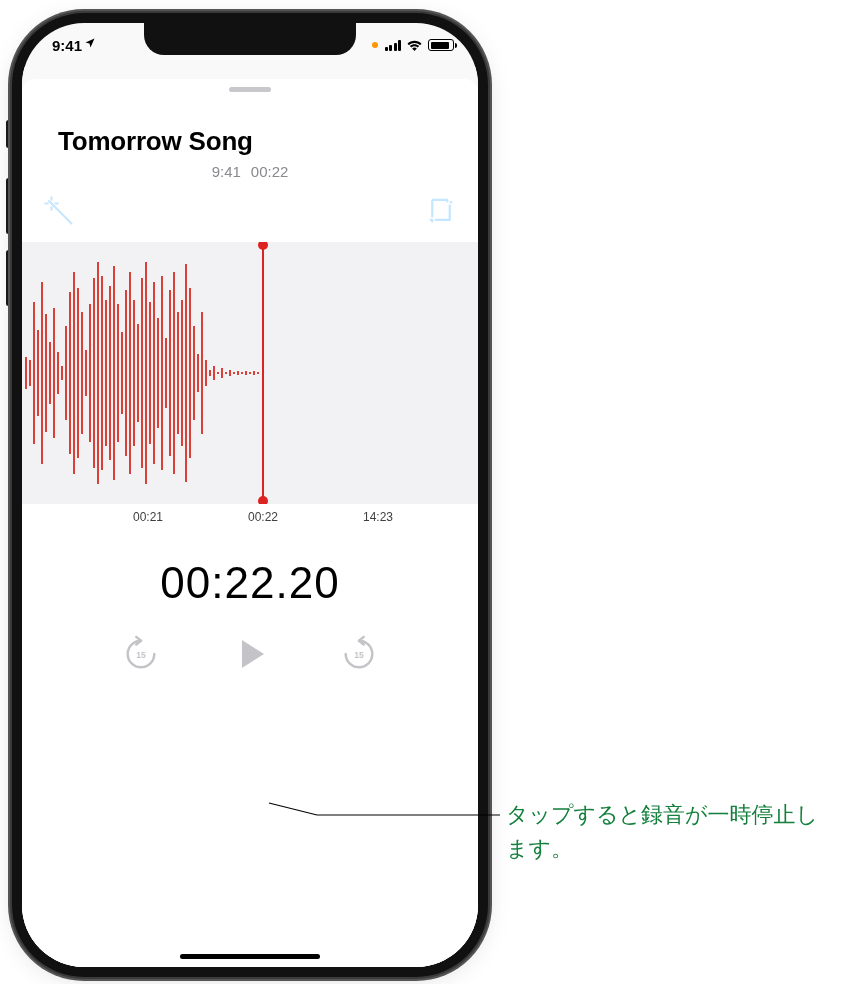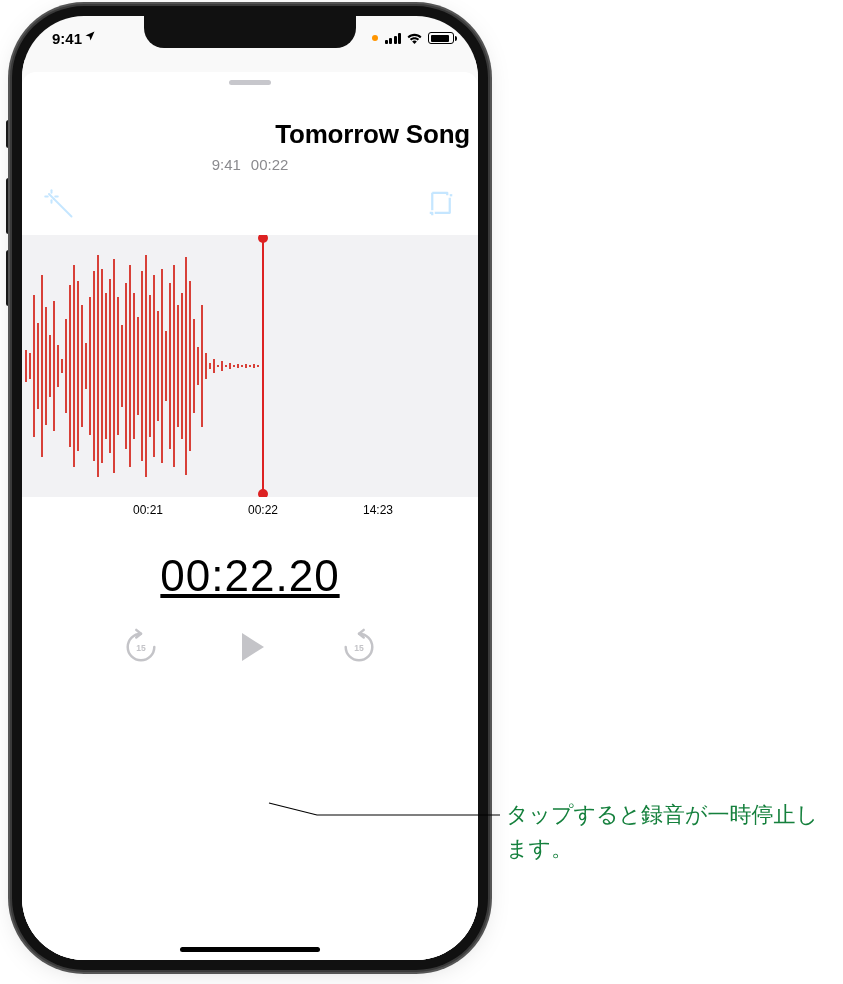--- a/index.html
+++ b/index.html
@@ -9,21 +9,21 @@
     width: 843px;
     height: 984px;
     position: relative;
     overflow: hidden;
   }
 
   
   .phone {
     position: absolute;
     left: 22px;
-    top: 16px;
+    top: 23px;
     width: 456px;
     height: 944px;
     border-radius: 62px;
     background: #f9f9f9;
     box-shadow:
       0 0 0 10px #111,
       0 0 0 12px #3a3a3a,
       0 0 0 14px #555,
       0 4px 30px rgba(0,0,0,.25);
     overflow: hidden;
@@ -94,21 +94,21 @@
     margin-top:12px;
     position:relative;
     display:flex;
     flex-direction:column;
   }
   .grabber {
     width:42px; height:5px; border-radius:3px;
     background:#c7c7cc; margin:8px auto 12px;
   }
 
-  .title-block { text-align:right; padding:22px 8px 6px; }
+  .title-block { text-align:left; padding:22px 36px 6px; }
   .rec-title { font-size:26px; font-weight:700; letter-spacing:-.2px; }
   .rec-meta { margin-top:6px; font-size:15px; color:#8a8a8e; display:flex; justify-content:center; gap:10px; }
 
   .tool-row {
     display:flex; justify-content:space-between;
     padding: 10px 22px 6px;
     color:#8fd3ff;
   }
   .tool-row svg { opacity:.45; }
 
@@ -125,32 +125,31 @@
     background:#d22;
   }
   .playhead-dot {
     position:absolute; left:236px; width:10px; height:10px;
     border-radius:50%; background:#d22;
   }
   .dot-top { top:-2px; }
   .dot-bot { bottom:-2px; }
 
   .time-ruler {
-    height:26px; position:relative; font-size:12px; color:#000000;
+    height:26px; position:relative; font-size:12px; color:#404040;
   }
   .tick { position:absolute; transform:translateX(-50%); top:6px; }
 
   .big-time {
     text-align:center;
     font-size:44px;
     font-weight:400;
     letter-spacing:1px;
     margin-top:28px;
     font-variant-numeric: tabular-nums;
-    text-decoration: underline;
   }
 
   .play-row {
     display:flex; justify-content:center; align-items:center;
     gap:70px; margin-top:26px;
     color:#6d28d9;
   }
   .play-row svg { display:block; }
   .skip-label { font-size:9px; font-weight:600; fill:#c4c4c8; }
 

